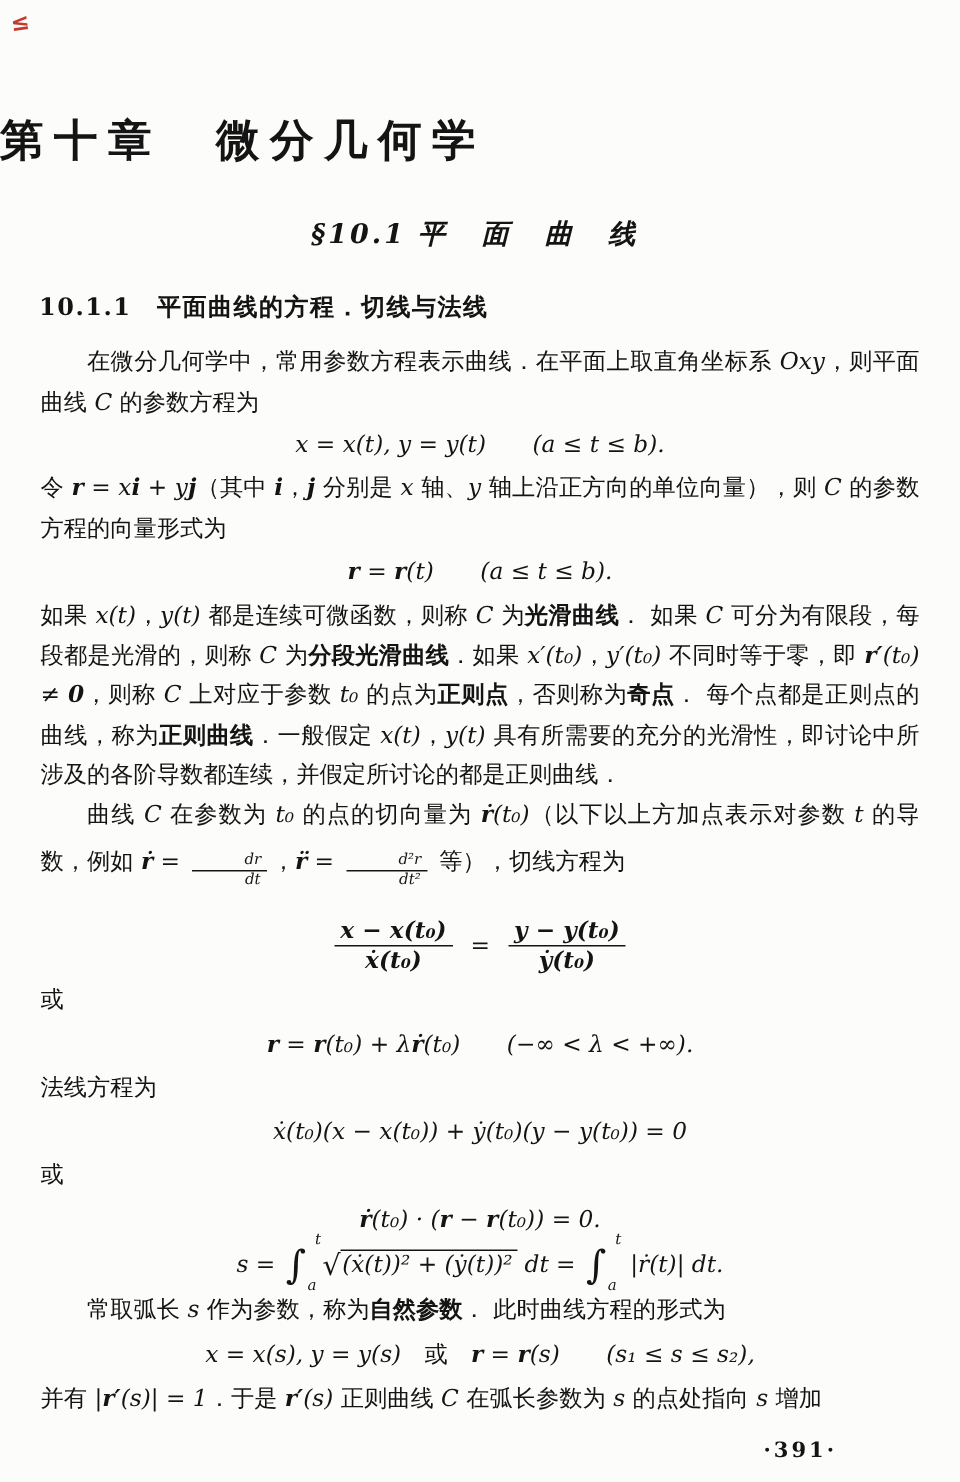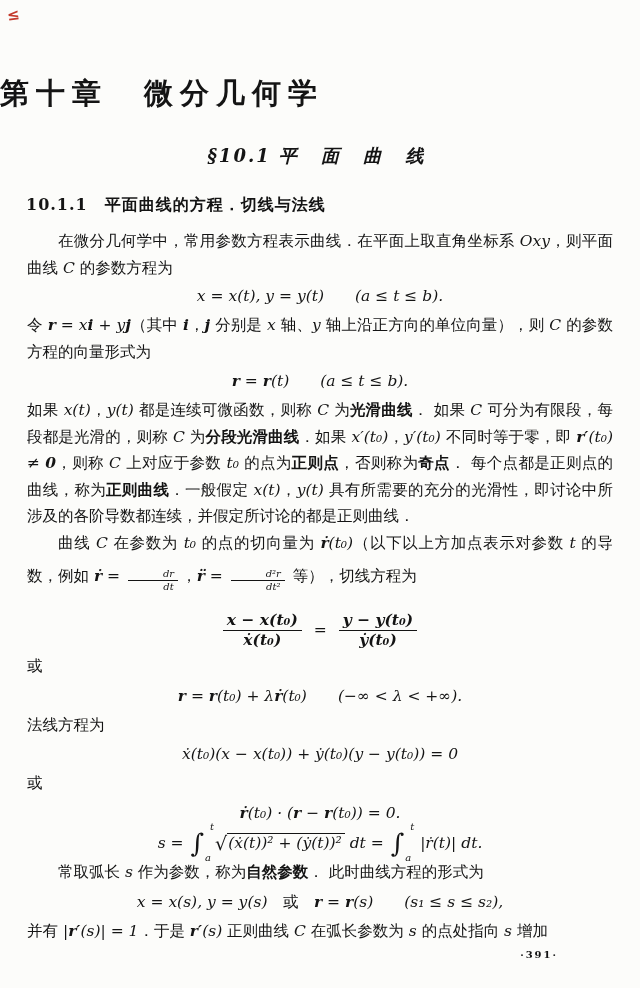--- a/index.html
+++ b/index.html
@@ -71,22 +71,22 @@
   .intwrap{display:inline-block;position:relative;padding:0 11px 0 2px;}
   .intsym{font-size:26px;line-height:1;vertical-align:-4px;font-style:normal;}
   .ilim{position:absolute;font-size:10px;font-style:italic;line-height:1;}
   .iup{top:-7px;right:1px;}
   .ilo{bottom:-5px;right:4px;}
   
   .sqrt{display:inline-block;white-space:nowrap;}
   .radsym{font-size:19px;font-style:normal;vertical-align:-2px;}
   .radicand{border-top:1.4px solid #141414;padding:0 3px 0 1px;}
   .page-number{
-    position:absolute;right:82px;bottom:28px;
-    font-size:10px;font-weight:bold;letter-spacing:2px;
+    position:absolute;right:82px;bottom:13px;
+    font-size:14px;font-weight:bold;letter-spacing:2px;
   }
 </style>
 </head>
 <body>
 
 <div class="page" style="background: rgb(252, 252, 250); color: rgb(20, 20, 20);">
 
   <span class="red-mark" style="color: rgb(196, 57, 43);">≤</span>
 
   <h1 class="chapter-title">第十章　微分几何学</h1>

